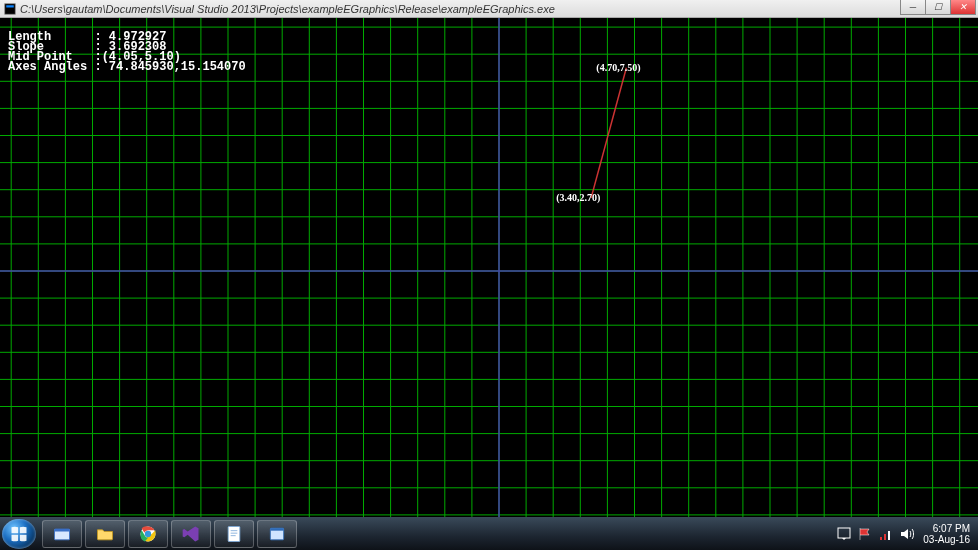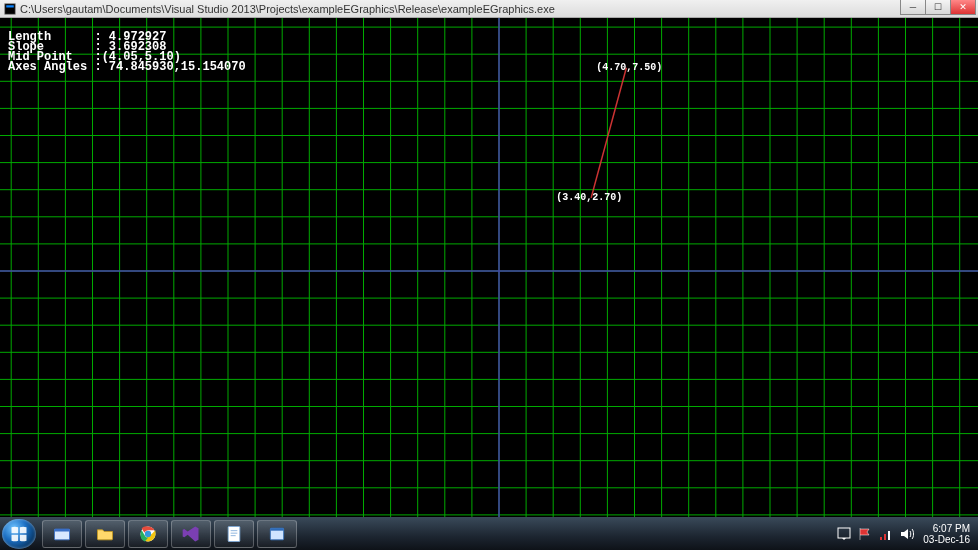--- a/index.html
+++ b/index.html
@@ -8,21 +8,21 @@
       font-family: "Segoe UI", Tahoma, sans-serif;
       background: #000; overflow: hidden; position: relative;
     }
     
     .titlebar {
       height: 18px; width: 100%;
       background: linear-gradient(#f0f0f0,#dcdcdc);
       border-bottom: 1px solid #a9a9a9;
       display: flex; align-items: center;
       font-size: 11px; color: #333;
-      padding-left: 4px; position: relative;
+      padding-left: 4px; position: relative; font-style: italic;
     }
     .titlebar .icon {
       width: 12px; height: 12px; margin-right: 4px;
       display: inline-flex; align-items: center; justify-content: center;
     }
     .win-controls { position: absolute; right: 2px; top: -1px; display: flex; }
     .win-btn {
       width: 26px; height: 16px;
       background: linear-gradient(#f4f4f4,#d8d8d8);
       border: 1px solid #888; margin-left: -1px;
@@ -39,21 +39,21 @@
     .canvas { position: absolute; inset: 0; }
     
     .hud {
       position: absolute; top: 4px; left: 8px;
       color: #fff; font-family: "Courier New", monospace;
       font-size: 12px; line-height: 10px; font-weight: bold;
       white-space: pre;
     }
     .point-label {
       position: absolute; color: #fff;
-      font-family: Liberation Mono, monospace;
+      font-family: Liberation Serif, serif;
       font-size: 10px; font-weight: bold;
       white-space: nowrap;
     }
     
     .taskbar {
       position: absolute; left: 0; right: 0; bottom: 0; height: 33px;
       background: linear-gradient(#3a4a5a,#1c2530 60%,#0e1218);
       display: flex; align-items: center; padding: 0 2px;
     }
     .start-orb {
@@ -238,16 +238,16 @@
         </svg>
       </span>
     <span class="tray-icon">
         <svg viewBox="0 0 16 16">
           <path d="M2 6h3l4-3v10l-4-3H2z" fill="#fff"></path>
           <path d="M11 5c1 1 1 5 0 6M13 3c2 2 2 8 0 10" fill="none" stroke="#fff"></path>
         </svg>
       </span>
     <div class="clock">
       <div>6:07 PM</div>
-      <div>03-Dec-16</div>
+      <div>03-Aug-16</div>
     </div>
   </div>
 </div>
 
 </body></html>

